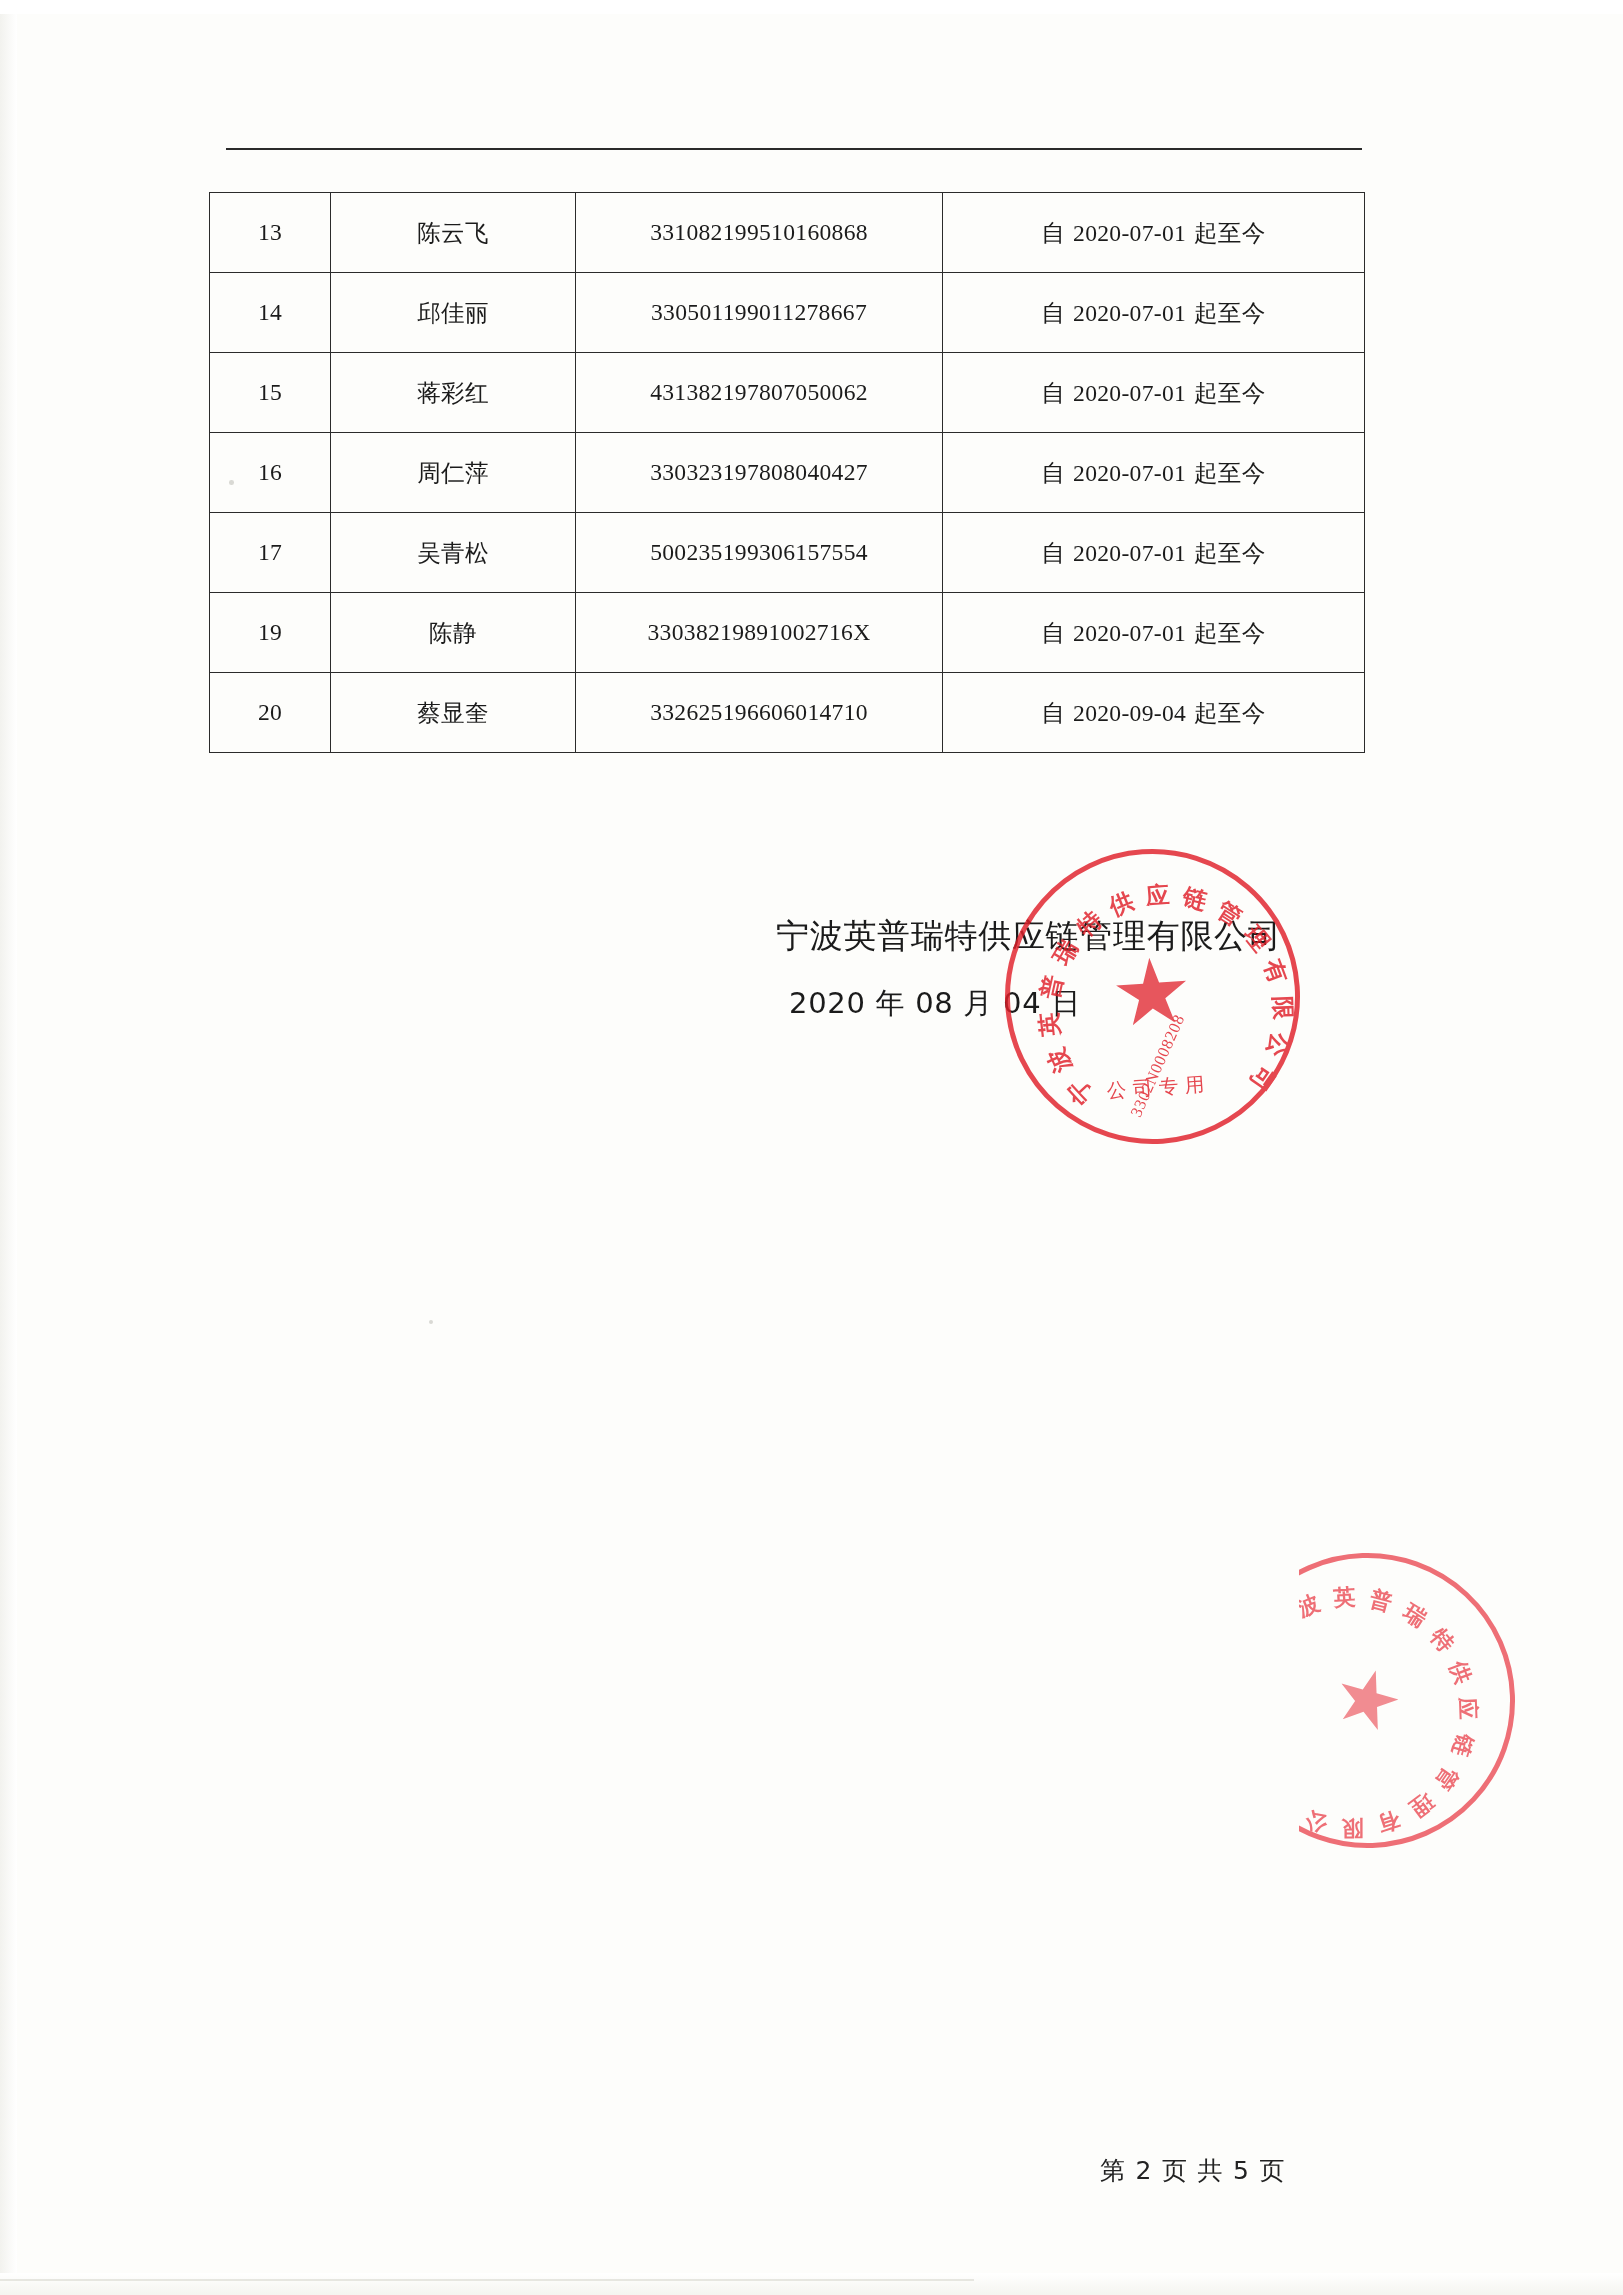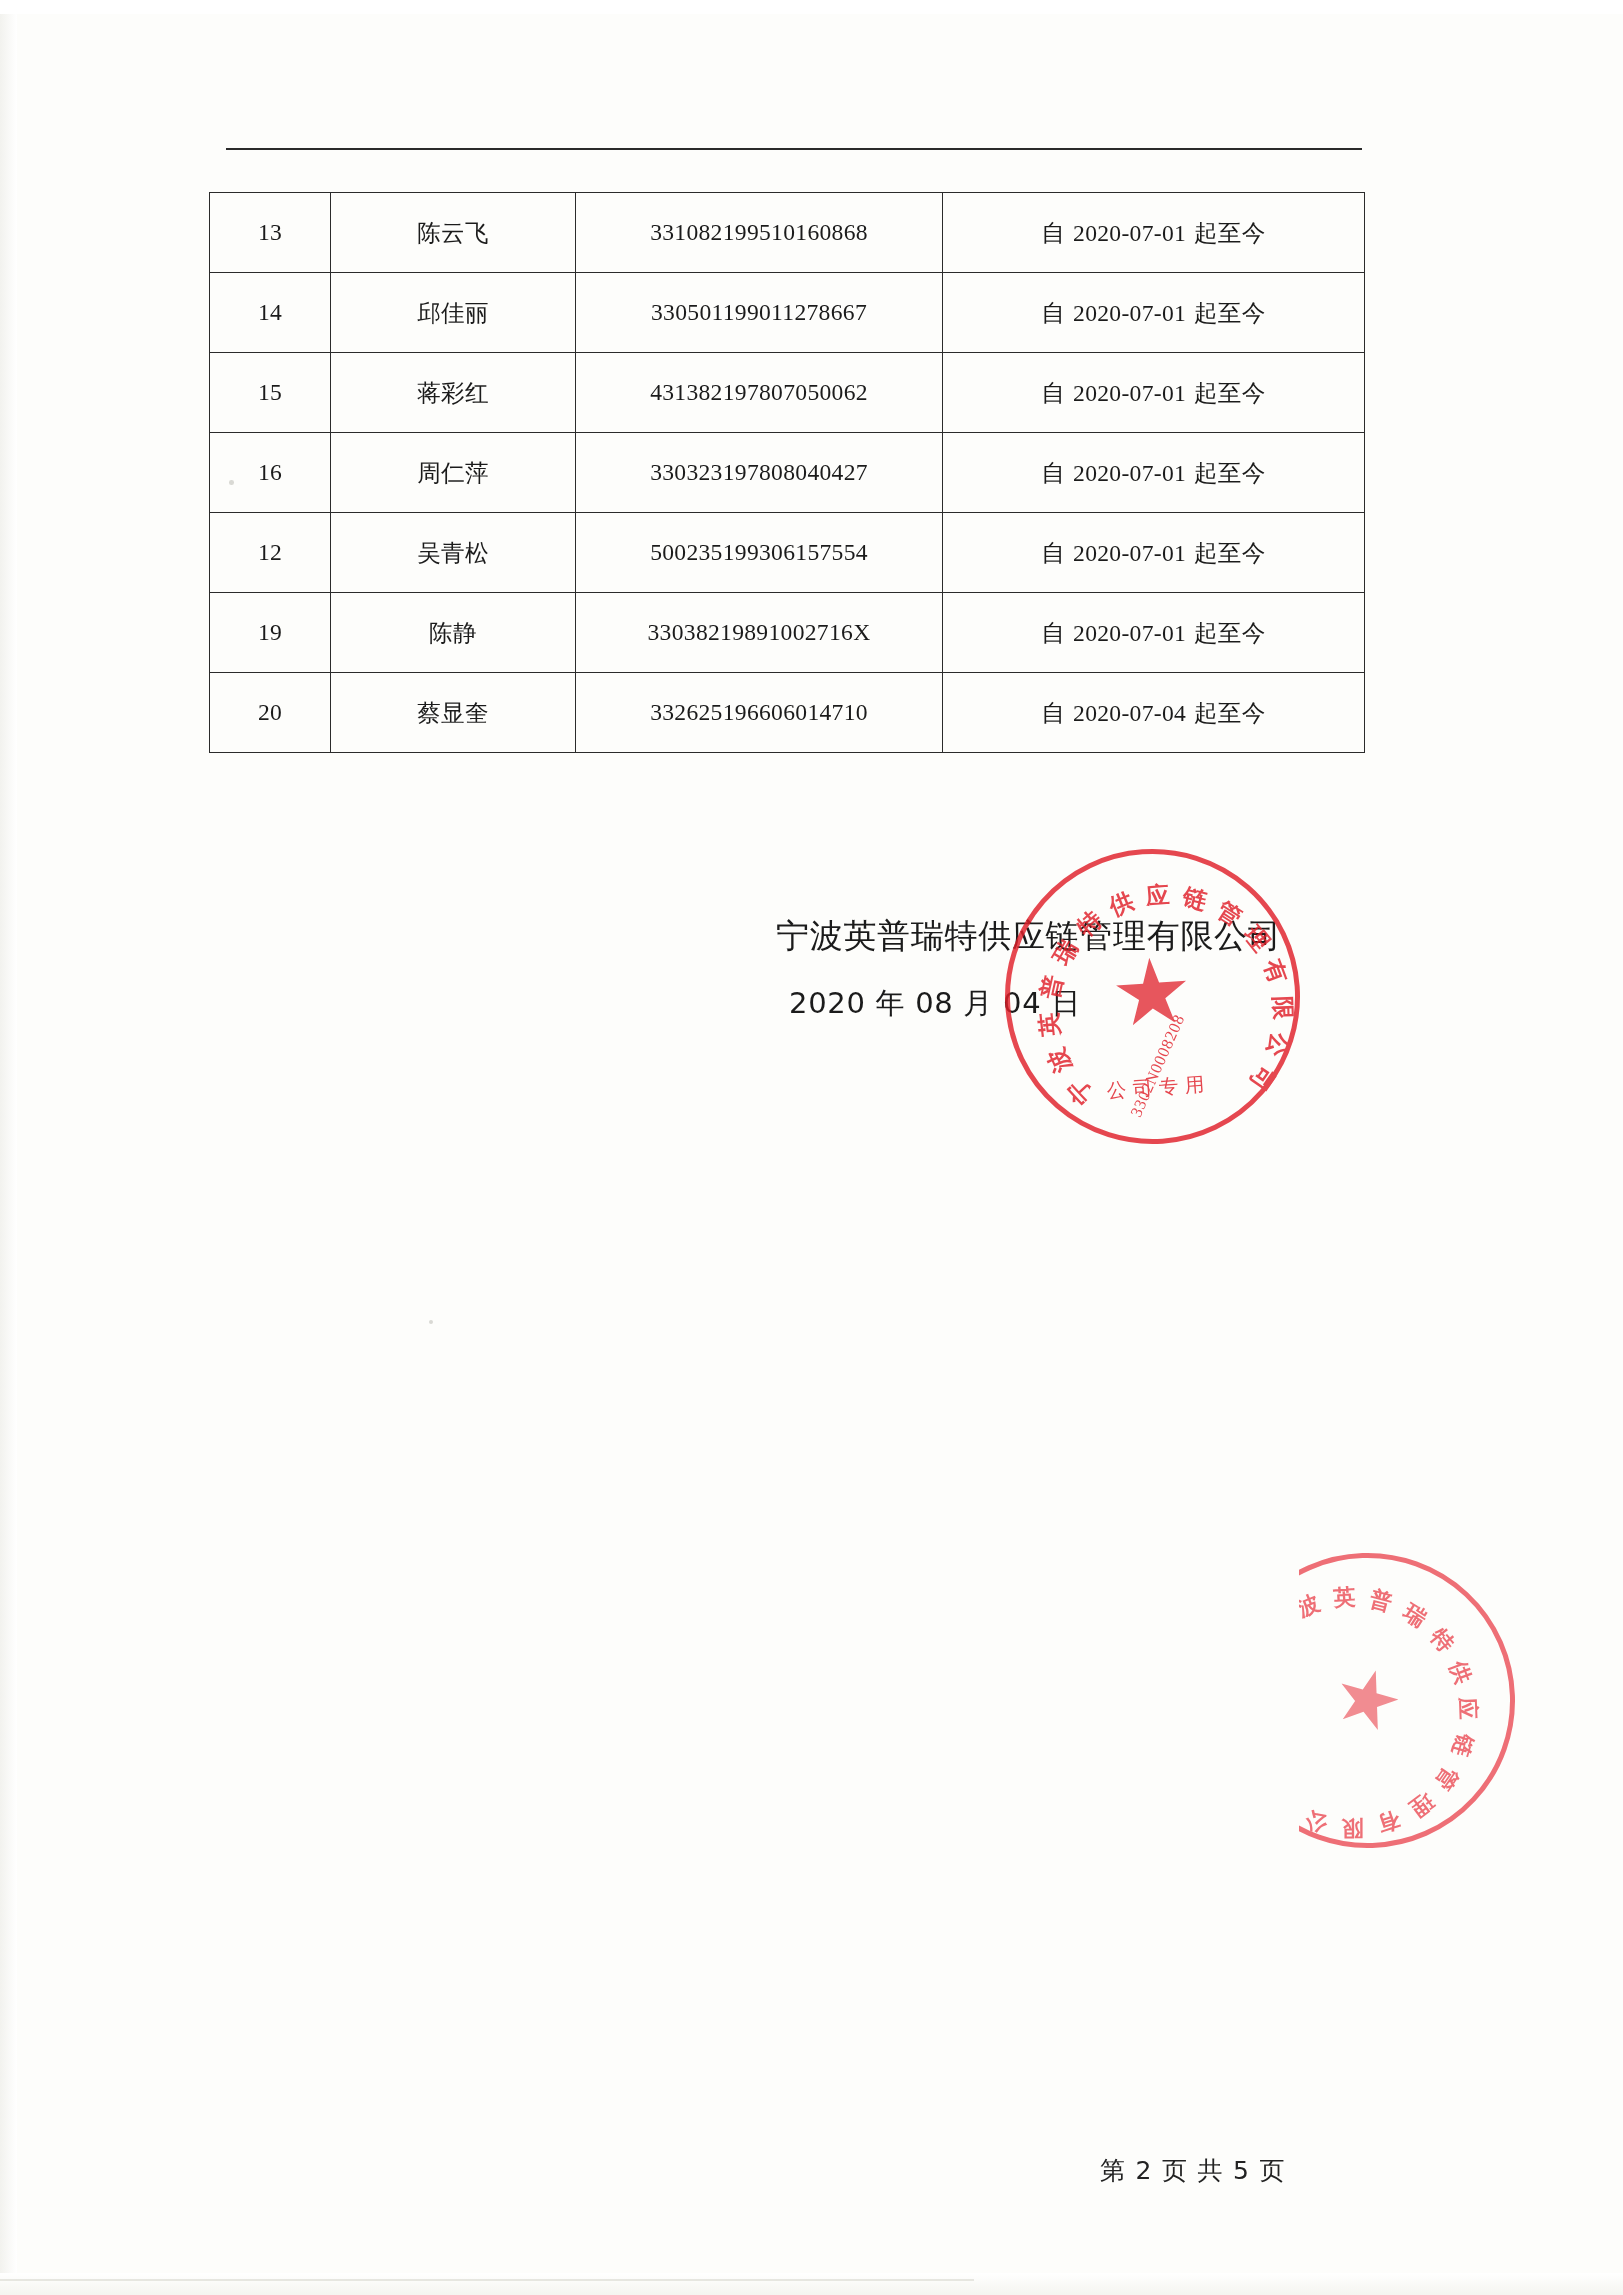--- a/index.html
+++ b/index.html
@@ -298,21 +298,21 @@
           <td class="idx">16</td>
           <td class="name">周仁萍</td>
           <td class="id">330323197808040427</td>
           <td class="period">
             <span class="cjk">自</span>
             <span class="num">2020-07-01</span>
             <span class="cjk">起至今</span>
           </td>
         </tr>
         <tr>
-          <td class="idx">12</td>
+          <td class="idx">17</td>
           <td class="name">吴青松</td>
           <td class="id">500235199306157554</td>
           <td class="period">
             <span class="cjk">自</span>
             <span class="num">2020-07-01</span>
             <span class="cjk">起至今</span>
           </td>
         </tr>
         <tr>
           <td class="idx">19</td>
@@ -323,21 +323,21 @@
             <span class="num">2020-07-01</span>
             <span class="cjk">起至今</span>
           </td>
         </tr>
         <tr>
           <td class="idx">20</td>
           <td class="name">蔡显奎</td>
           <td class="id">332625196606014710</td>
           <td class="period">
             <span class="cjk">自</span>
-            <span class="num">2020-07-04</span>
+            <span class="num">2020-09-04</span>
             <span class="cjk">起至今</span>
           </td>
         </tr>
       </tbody>
     </table>
   </div>
 
   <div class="sign-block">
     <div class="sign-company">宁波英普瑞特供应链管理有限公司</div>
     <div class="sign-date">2020 年 08 月 04 日</div>

